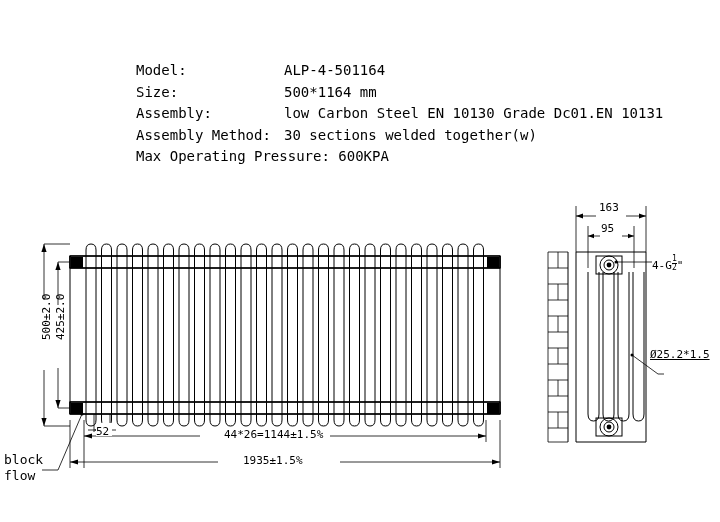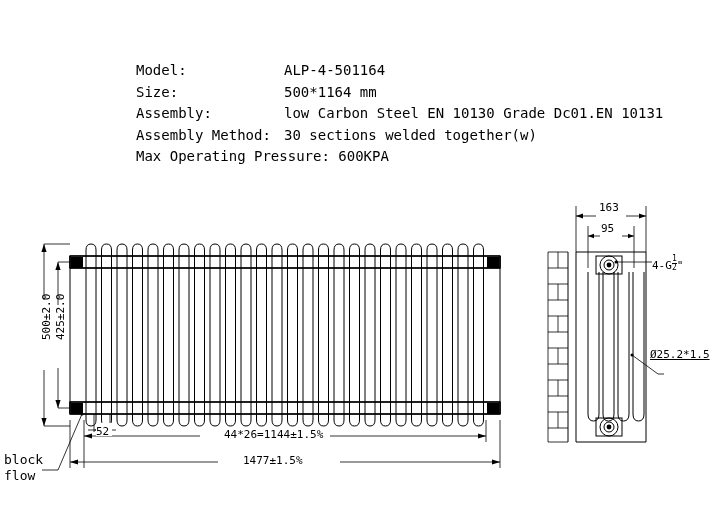--- a/index.html
+++ b/index.html
@@ -294,21 +294,21 @@
     </g>
   </svg>
 
   <div class="dim-text rot90" style="left:40px; top:340px;">500±2.0</div>
   <div class="dim-text rot90" style="left:54px; top:340px;">425±2.0</div>
 
   <div class="dim-text" style="left:96px; top:425px;">52</div>
 
   <div class="dim-text" style="left:224px; top:428px;">44*26=1144±1.5%</div>
 
-  <div class="dim-text" style="left:243px; top:454px;">1477±1.5%</div>
+  <div class="dim-text" style="left:243px; top:454px;">1935±1.5%</div>
 
   <div class="dim-text" style="left:599px; top:201px;text-align:center;">163</div>
 
   <div class="dim-text" style="left:601px; top:222px;">95</div>
 
   <div class="dim-text" style="left:650px; top:348px;text-decoration:underline;">Ø25.2*1.5</div>
 
   <div class="dim-text" style="left:652px; top:255px;">
     <span>4-G</span><span style="display:inline-block; vertical-align:-1px; font-size:8px; line-height:8px; text-align:center;"><span style="display:block; border-bottom:1px solid #000;">1</span><span style="display:block;">2</span></span><span>"</span>
   </div>

